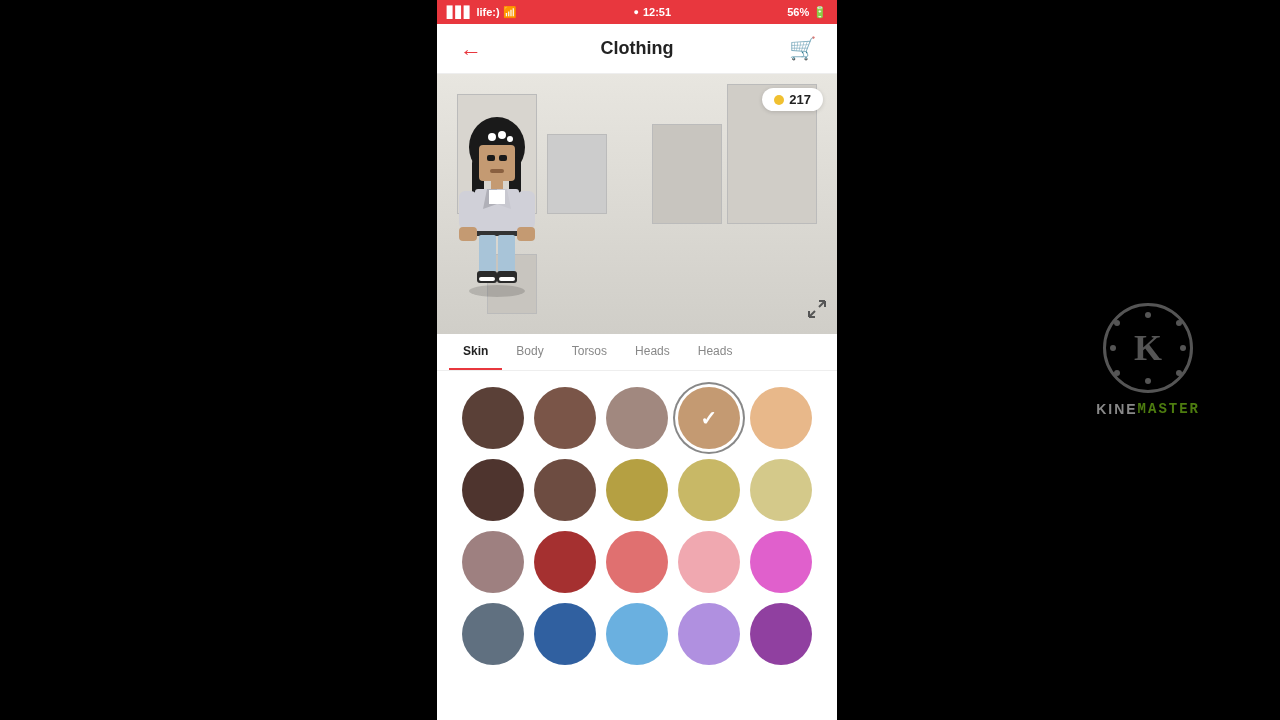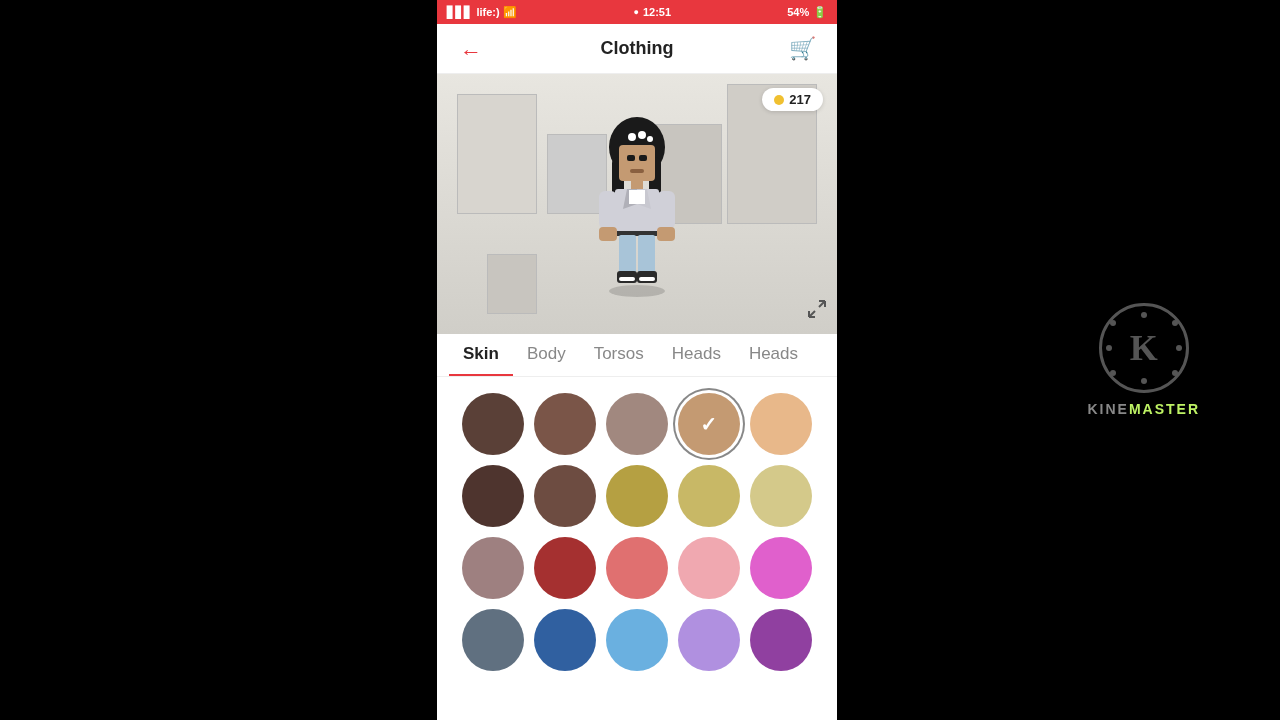--- a/index.html
+++ b/index.html
@@ -98,21 +98,21 @@
     }
 
     
     .character-preview {
       background: linear-gradient(180deg, #e8e6e0 0%, #d0cec8 100%);
       height: 260px;
       position: relative;
       flex-shrink: 0;
       display: flex;
       align-items: center;
-      justify-content: center;
+      justify-content: flex-start;
       overflow: hidden;
     }
 
     
     .bg-blocks {
       position: absolute;
       top: 0; left: 0; right: 0; bottom: 0;
     }
     .block {
       position: absolute;
@@ -193,21 +193,21 @@
     
     .sub-tab-bar {
       display: flex;
       background: #fff;
       padding: 0 12px;
       border-bottom: 1px solid #eee;
       flex-shrink: 0;
     }
     .sub-tab {
       padding: 10px 14px;
-      font-size: 17px;
+      font-size: 12px;
       color: #888;
       cursor: pointer;
       font-weight: 500;
     }
     .sub-tab.active {
       color: #222;
       font-weight: 700;
       border-bottom: 2px solid #e8373e;
     }
 
@@ -279,39 +279,39 @@
       position: absolute;
     }
     .km-name {
       font-size: 14px;
       font-weight: 700;
       color: #666;
       letter-spacing: 2px;
       display: flex;
     }
     .km-name-kine { color: #888; font-weight: 600; }
-    .km-name-master { color: #bef264; font-weight: 900; }
+    .km-name-master { color: #4d7c0f; font-weight: 900; font-family: Liberation Mono, monospace; }
   </style>
 </head>
 <body>
 
 <div class="phone-frame">
 
   <div class="status-bar">
     <div class="status-left">
       <span>▋▋▋</span>
       <span>life:)</span>
       <span>📶</span>
     </div>
     <div class="status-center">
       <span style="color:#fff; font-size:9px;">●</span>
       <span>12:51</span>
     </div>
     <div class="status-right">
-      <span>54%</span>
+      <span>56%</span>
       <span>🔋</span>
     </div>
   </div>
 
   <div class="top-nav">
     <div class="back-btn">←</div>
     <div class="nav-title">Clothing</div>
     <div class="cart-btn">🛒</div>
   </div>
 

